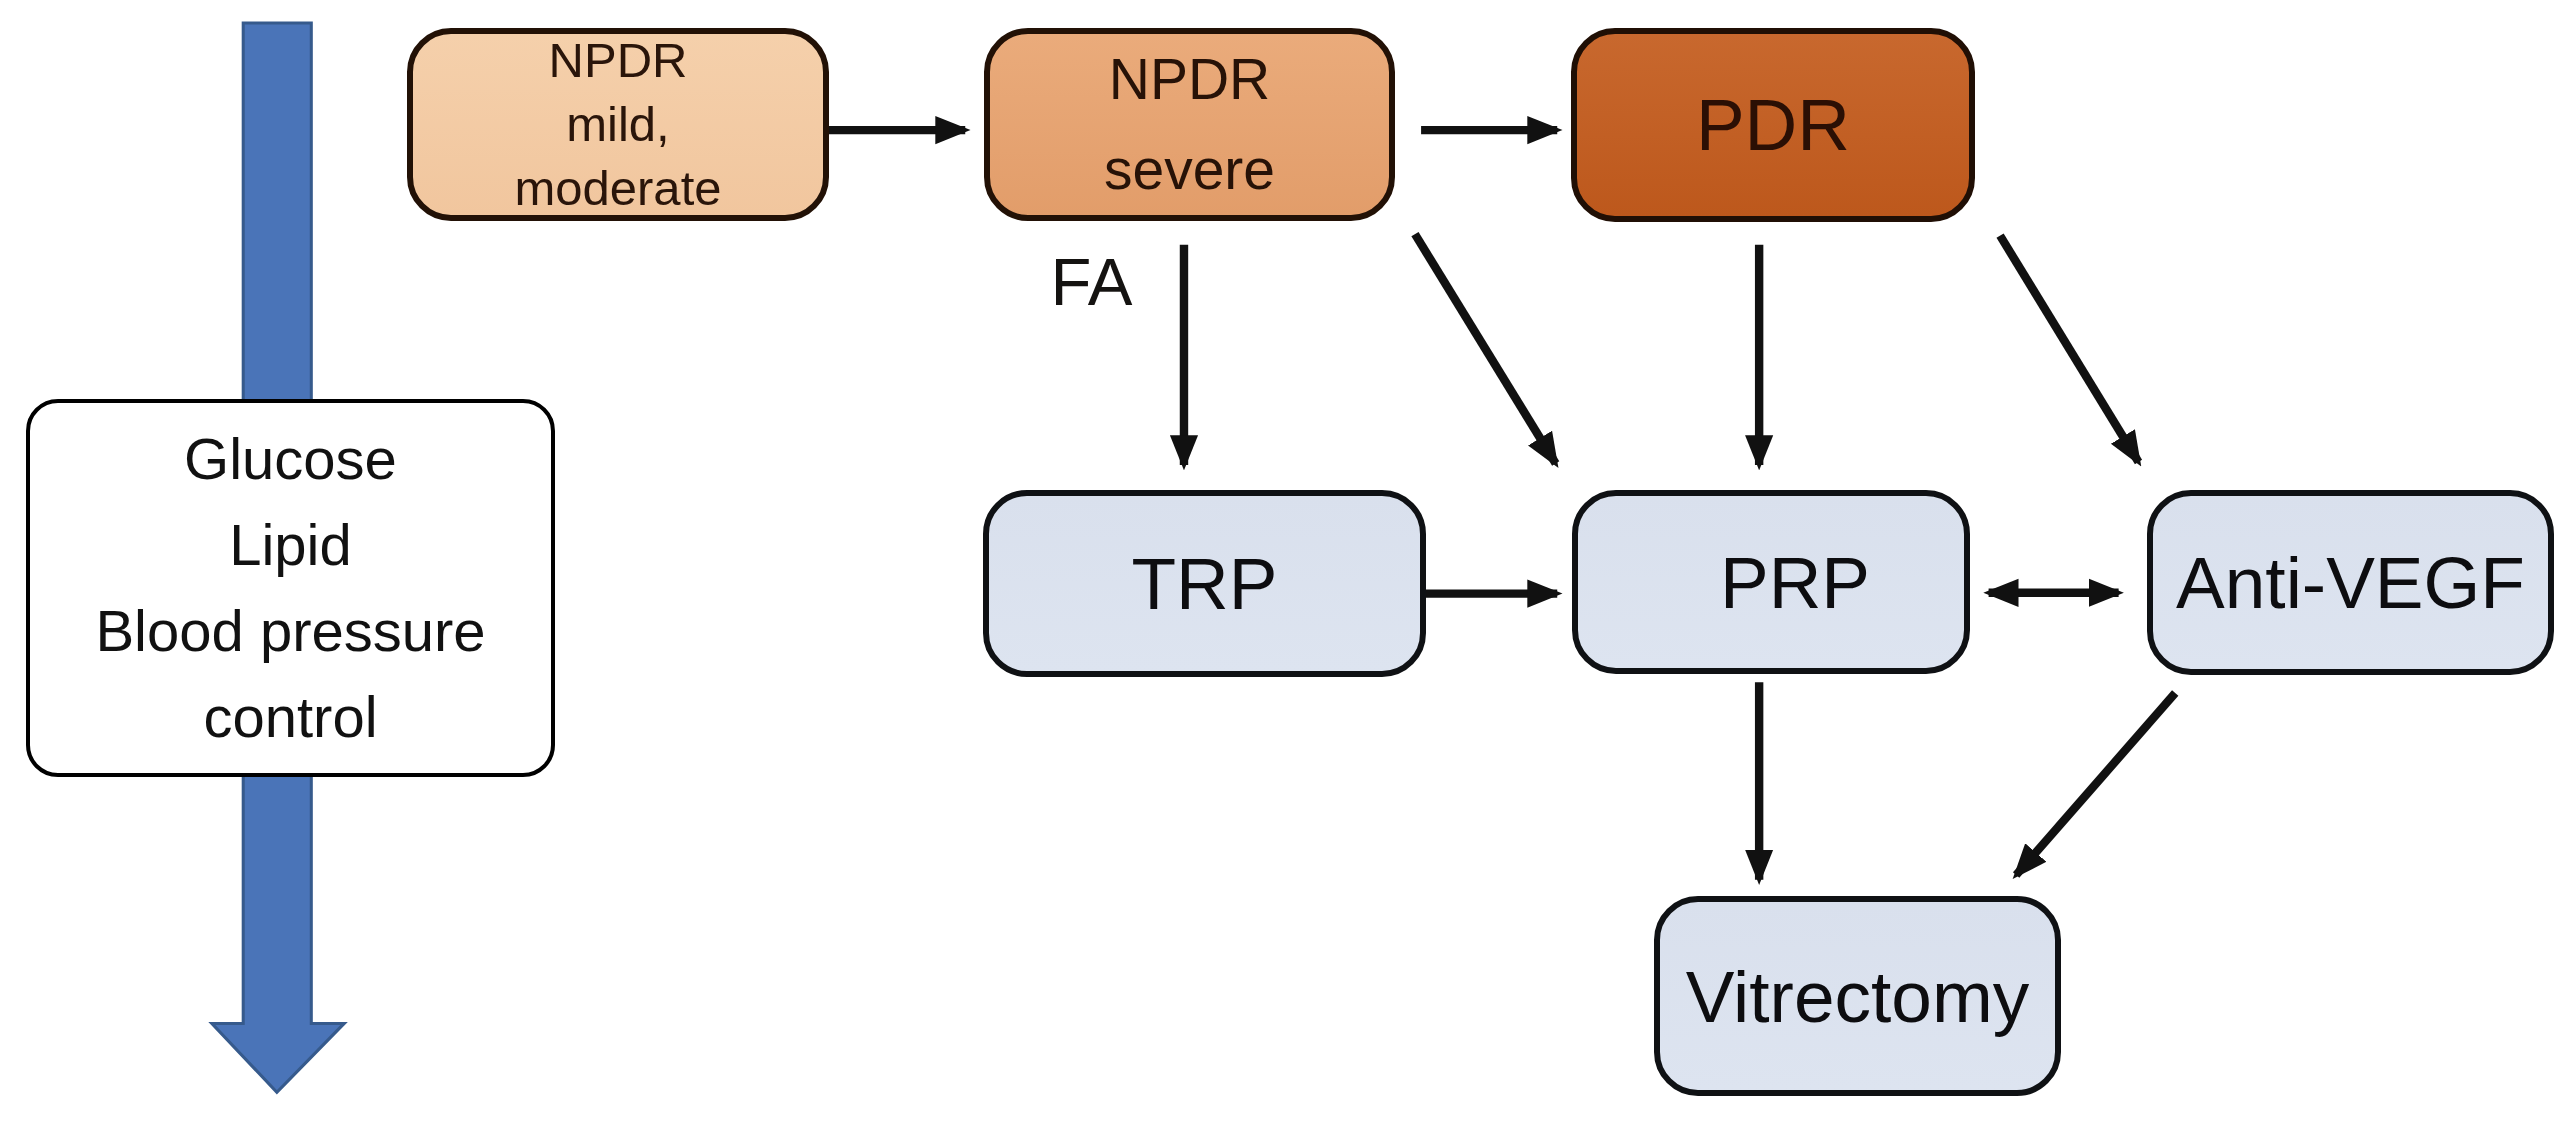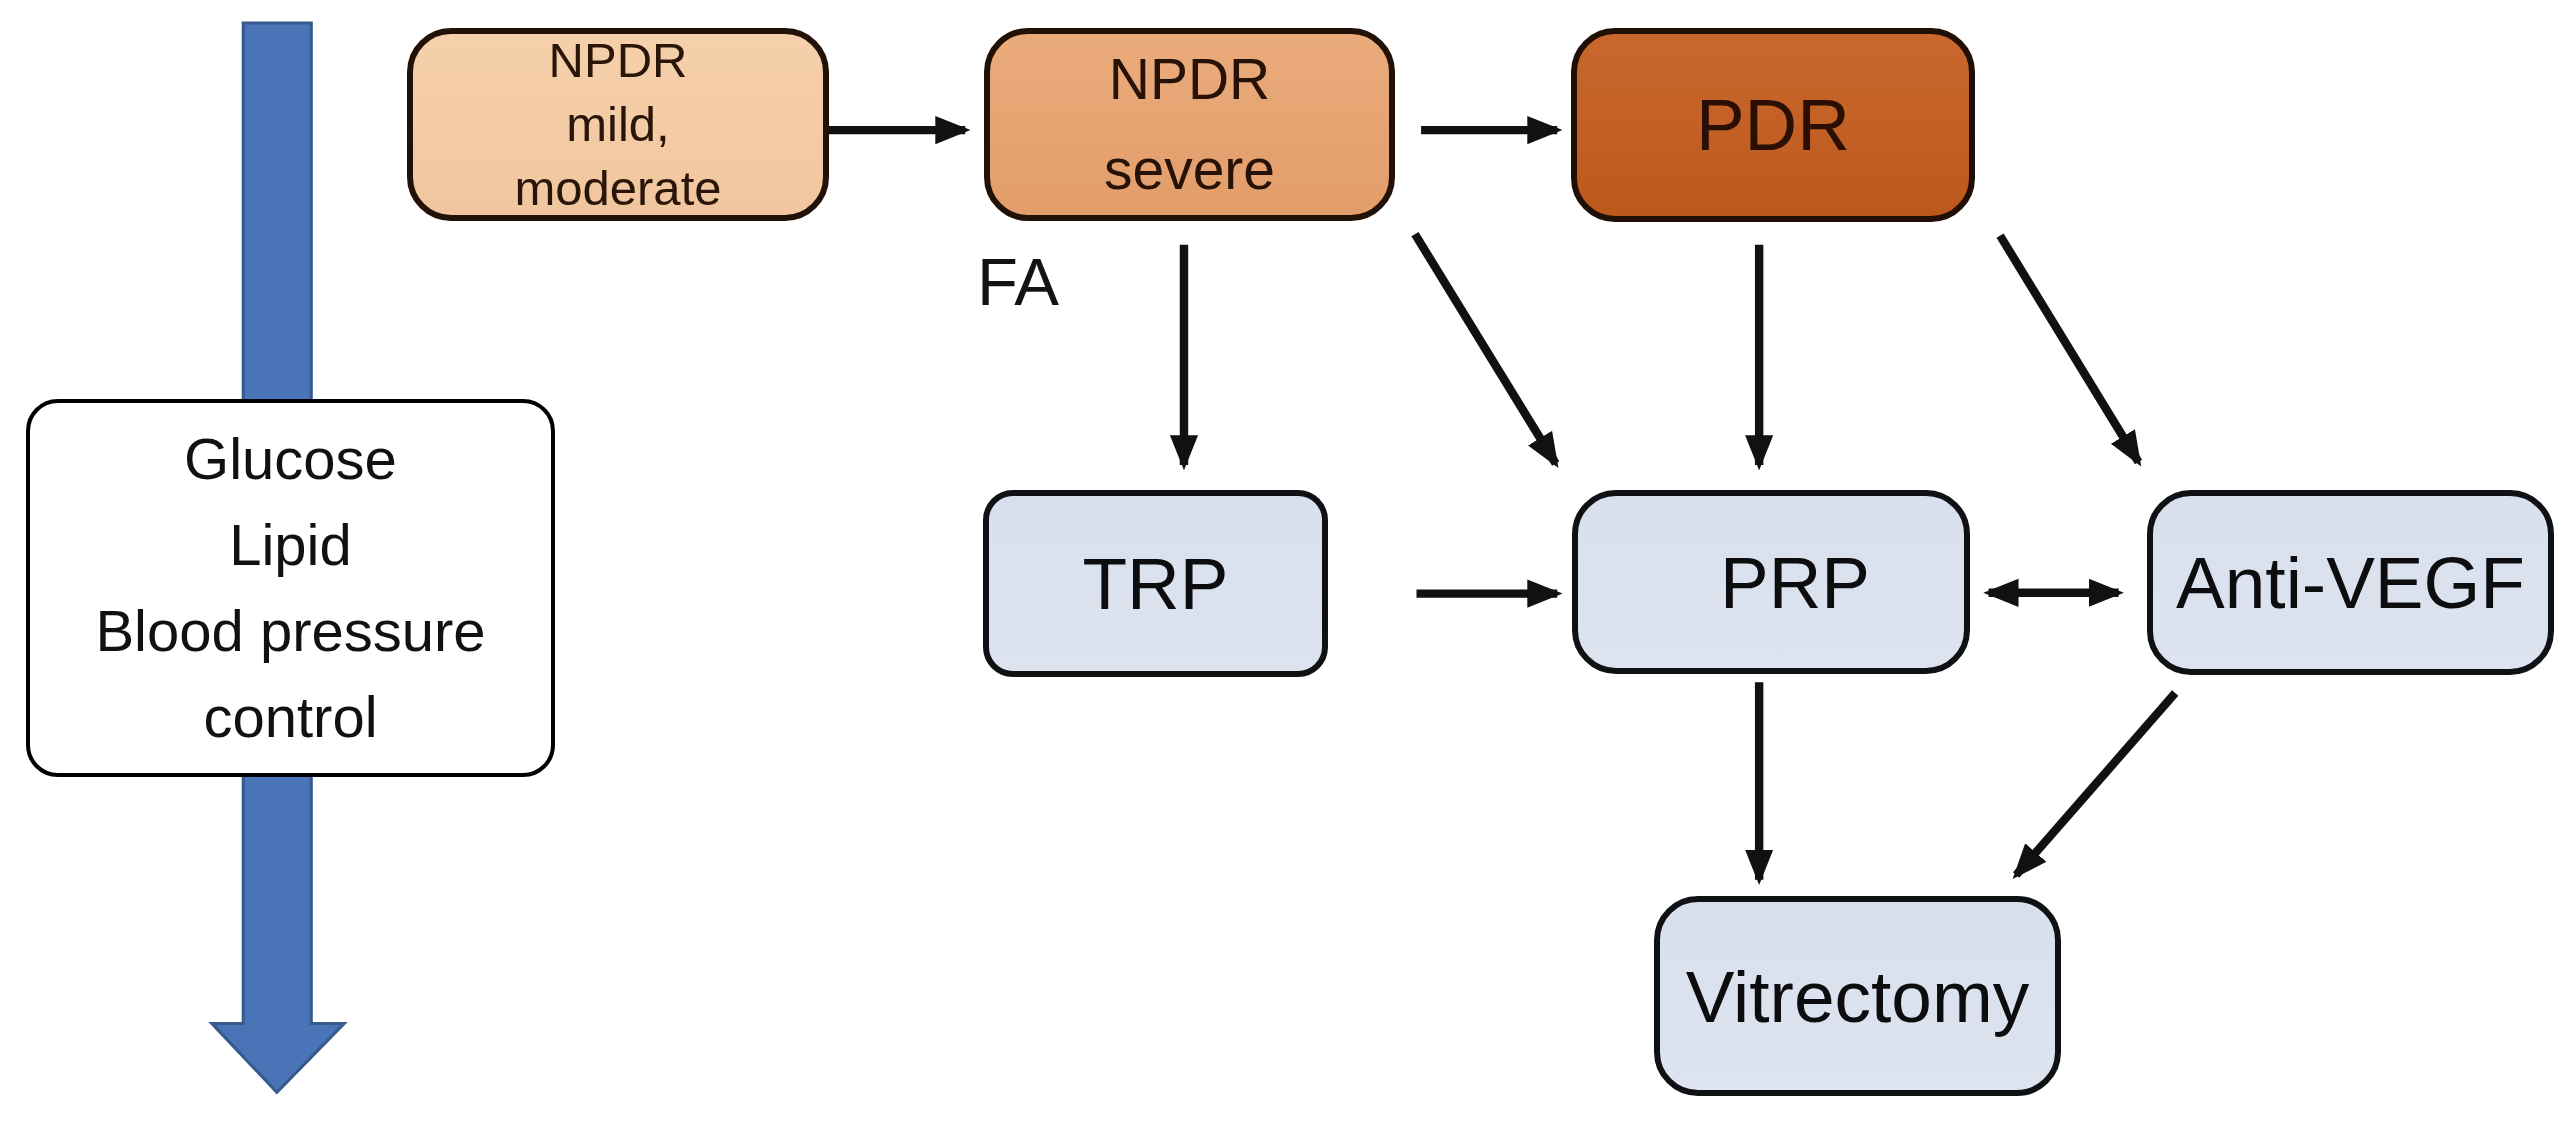--- a/index.html
+++ b/index.html
@@ -48,20 +48,21 @@
   }
   .control{
     background:#ffffff;
     border:4.6px solid #000000;
     border-radius:32px;
     color:#111111;
     font-size:58px;line-height:86px;
   }
   .annotation{
     position:absolute;
+    text-align:center;
     color:#151311;
     font-size:67px;
     line-height:92px;
   }
 </style>
 </head>
 <body>
 
 <div id="canvas">
 
@@ -99,21 +100,21 @@
     <div>NPDR</div>
     <div>severe</div>
   </div>
 
   <div class="node stage-pdr" style="left:1571px;top:27.5px;width:404px;height:194px;">
     <div>PDR</div>
   </div>
 
   <div class="annotation" style="left:977px;top:236px;width:229px;">FA</div>
 
-  <div class="node treatment" style="left:983px;top:490px;width:345px;height:187px;border-radius:30px;">
+  <div class="node treatment" style="left:983px;top:490px;width:443px;height:187px;">
     <div>TRP</div>
   </div>
 
   <div class="node treatment" style="left:1572px;top:490px;width:398px;height:184px;padding-left:48px;">
     <div>PRP</div>
   </div>
 
   <div class="node treatment" style="left:2147px;top:490px;width:407px;height:185px;">
     <div>Anti-VEGF</div>
   </div>

